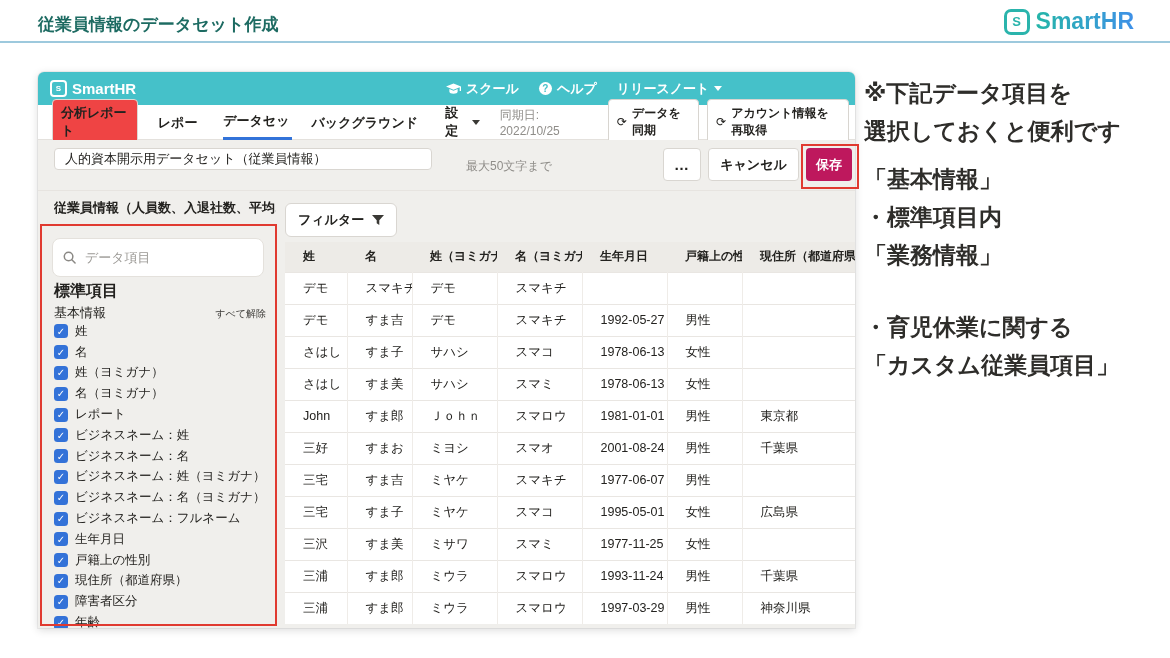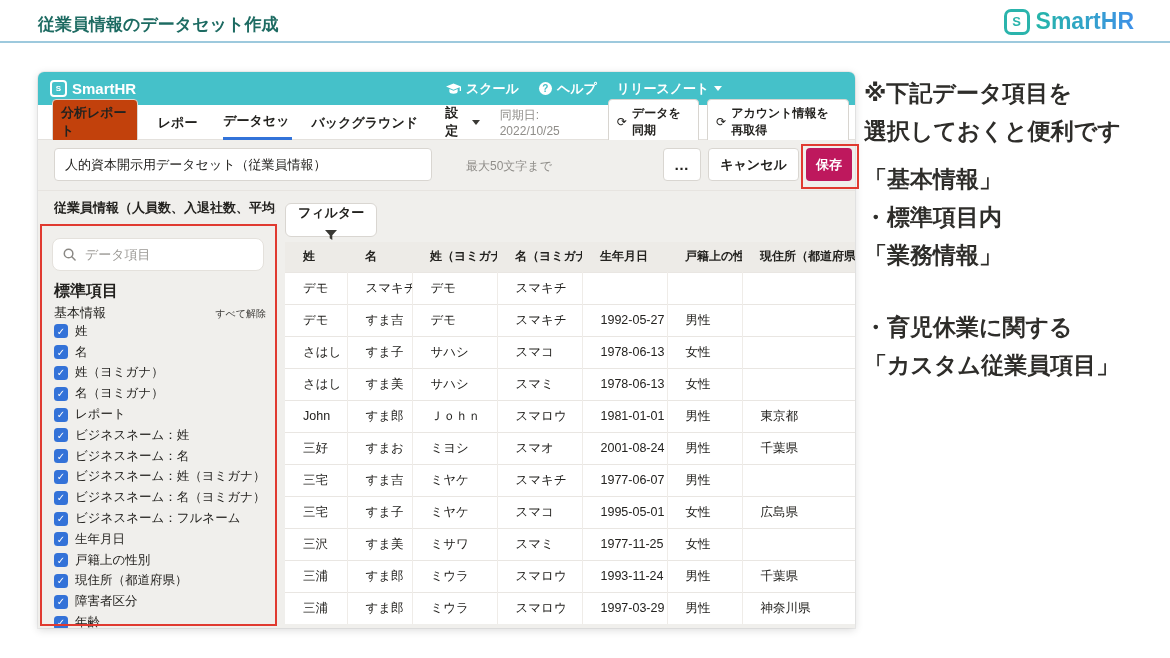--- a/index.html
+++ b/index.html
@@ -27,59 +27,59 @@
   .app-menu{position:absolute;left:408px;top:0;height:33px;display:flex;align-items:center;gap:20px;
       font-size:13px;font-weight:bold;}
   .menu-item{display:flex;align-items:center;gap:5px;}
   .help-icon{width:13px;height:13px;border-radius:50%;background:#fff;color:#45c1c9;font-size:10px;font-weight:bold;
       display:flex;align-items:center;justify-content:center;}
   .caret-w{width:0;height:0;border-left:4px solid transparent;border-right:4px solid transparent;border-top:5px solid #fff;}
   .caret-d{width:0;height:0;border-left:4px solid transparent;border-right:4px solid transparent;border-top:5px solid #3a3935;}
 
   .app-nav{position:absolute;left:0;top:33px;width:100%;height:35px;background:#fff;border-bottom:1px solid #e4e1dd;
       display:flex;align-items:center;padding-left:14px;box-sizing:border-box;gap:20px;font-size:13px;font-weight:bold;}
-  .nav-chip{border:1px solid #dcd9d4;border-radius:4px;padding:4px 8px;background:#c2410c;}
+  .nav-chip{border:1px solid #dcd9d4;border-radius:4px;padding:4px 8px;background:#ef4444;}
   .nav-tab{height:35px;line-height:35px;}
   .nav-tab.active{border-bottom:3px solid #3273d9;box-sizing:border-box;line-height:32px;}
   .nav-settings{display:flex;align-items:center;gap:6px;}
   .nav-sync-date{color:#8f8d89;font-weight:normal;font-size:12px;}
   .nav-right{margin-left:auto;display:flex;gap:8px;padding-right:6px;}
   .nav-btn{border:1px solid #d8d5d0;border-radius:4px;background:#fff;padding:5px 8px;font-size:12px;font-weight:bold;
       display:flex;align-items:center;gap:5px;}
   .refresh-glyph{font-size:12px;font-weight:normal;}
 
   .app-toolbar{position:absolute;left:0;top:68px;width:100%;height:50px;background:#f0efec;border-bottom:1px solid #e7e4e0;}
-  .name-input{position:absolute;left:16px;top:8px;width:378px;height:33px;background:#fff;border:1px solid #d9d6d1;
+  .name-input{position:absolute;left:16px;top:8px;width:378px;height:22px;background:#fff;border:1px solid #d9d6d1;
       border-radius:4px;padding:0 10px;font-size:13px;box-sizing:border-box;font-family:inherit;color:#23221f;}
   .name-hint{position:absolute;left:428px;top:18px;font-size:12px;color:#8f8d89;}
   .btn{position:absolute;top:8px;height:33px;border:1px solid #d9d6d1;border-radius:4px;background:#fff;
       font-size:13px;font-weight:bold;display:flex;align-items:center;justify-content:center;box-sizing:border-box;}
   .btn-more{left:625px;width:38px;font-size:15px;letter-spacing:1px;}
   .btn-cancel{left:670px;width:91px;}
   .btn-save{left:768px;width:46px;background:#be185d;border:none;color:#fff;}
 
   
   .side-heading{position:absolute;left:16px;top:127px;width:222px;font-size:13px;font-weight:bold;white-space:nowrap;overflow:hidden;}
-  .search-box{position:absolute;left:14px;top:166px;width:212px;height:33px;background:#fff;border:1px solid #e4e1dc;
+  .search-box{position:absolute;left:14px;top:166px;width:212px;height:39px;background:#fff;border:1px solid #e4e1dc;
       border-radius:8px;display:flex;align-items:center;gap:7px;padding:0 10px;box-sizing:border-box;}
   .search-input{border:none;outline:none;background:transparent;font-size:13px;width:150px;font-family:inherit;color:#23221f;}
   .search-input::placeholder{color:#9a9894;}
   .std-heading{position:absolute;left:16px;top:209px;font-size:16px;font-weight:bold;}
   .group-row{position:absolute;left:16px;top:232px;width:212px;display:flex;justify-content:space-between;align-items:baseline;}
   .group-name{font-size:13px;}
   .deselect-all{font-size:10px;color:#3c3b38;}
   .cb-list{position:absolute;left:16px;top:249px;width:214px;}
   .cb-row{display:flex;align-items:center;gap:7px;height:20.8px;}
   .cb{width:14px;height:14px;min-width:14px;background:#3372d8;border-radius:3.5px;color:#fff;font-size:10px;
       display:flex;align-items:center;justify-content:center;}
   .cb-label{font-size:12.5px;white-space:nowrap;}
 
   
   .filter-btn{position:absolute;left:247px;top:131px;height:32px;padding:0 12px;background:#fff;border:1px solid #d9d6d1;
-      border-radius:6px;font-size:13px;font-weight:bold;display:flex;align-items:center;gap:8px;flex-direction:column;}
+      border-radius:6px;font-size:13px;font-weight:bold;display:flex;align-items:center;gap:8px;}
   .data-table{position:absolute;left:247px;top:170px;width:570px;border-collapse:collapse;table-layout:fixed;
       background:#fff;font-size:12.5px;}
   .data-table th{background:#edebe7;height:30px;font-size:12px;font-weight:bold;text-align:left;
       padding:0 0 0 18px;white-space:nowrap;overflow:hidden;box-sizing:border-box;}
   .data-table td{height:32px;border-top:1px solid #e9e6e2;border-right:1px solid #efece8;
       padding:0 0 0 18px;white-space:nowrap;overflow:hidden;box-sizing:border-box;background:#fff;}
   .data-table td:last-child{border-right:none;}
 
   
   .note{position:absolute;left:864px;top:74px;width:302px;font-size:23px;font-weight:bold;color:#2e2d2a;line-height:38px;}

